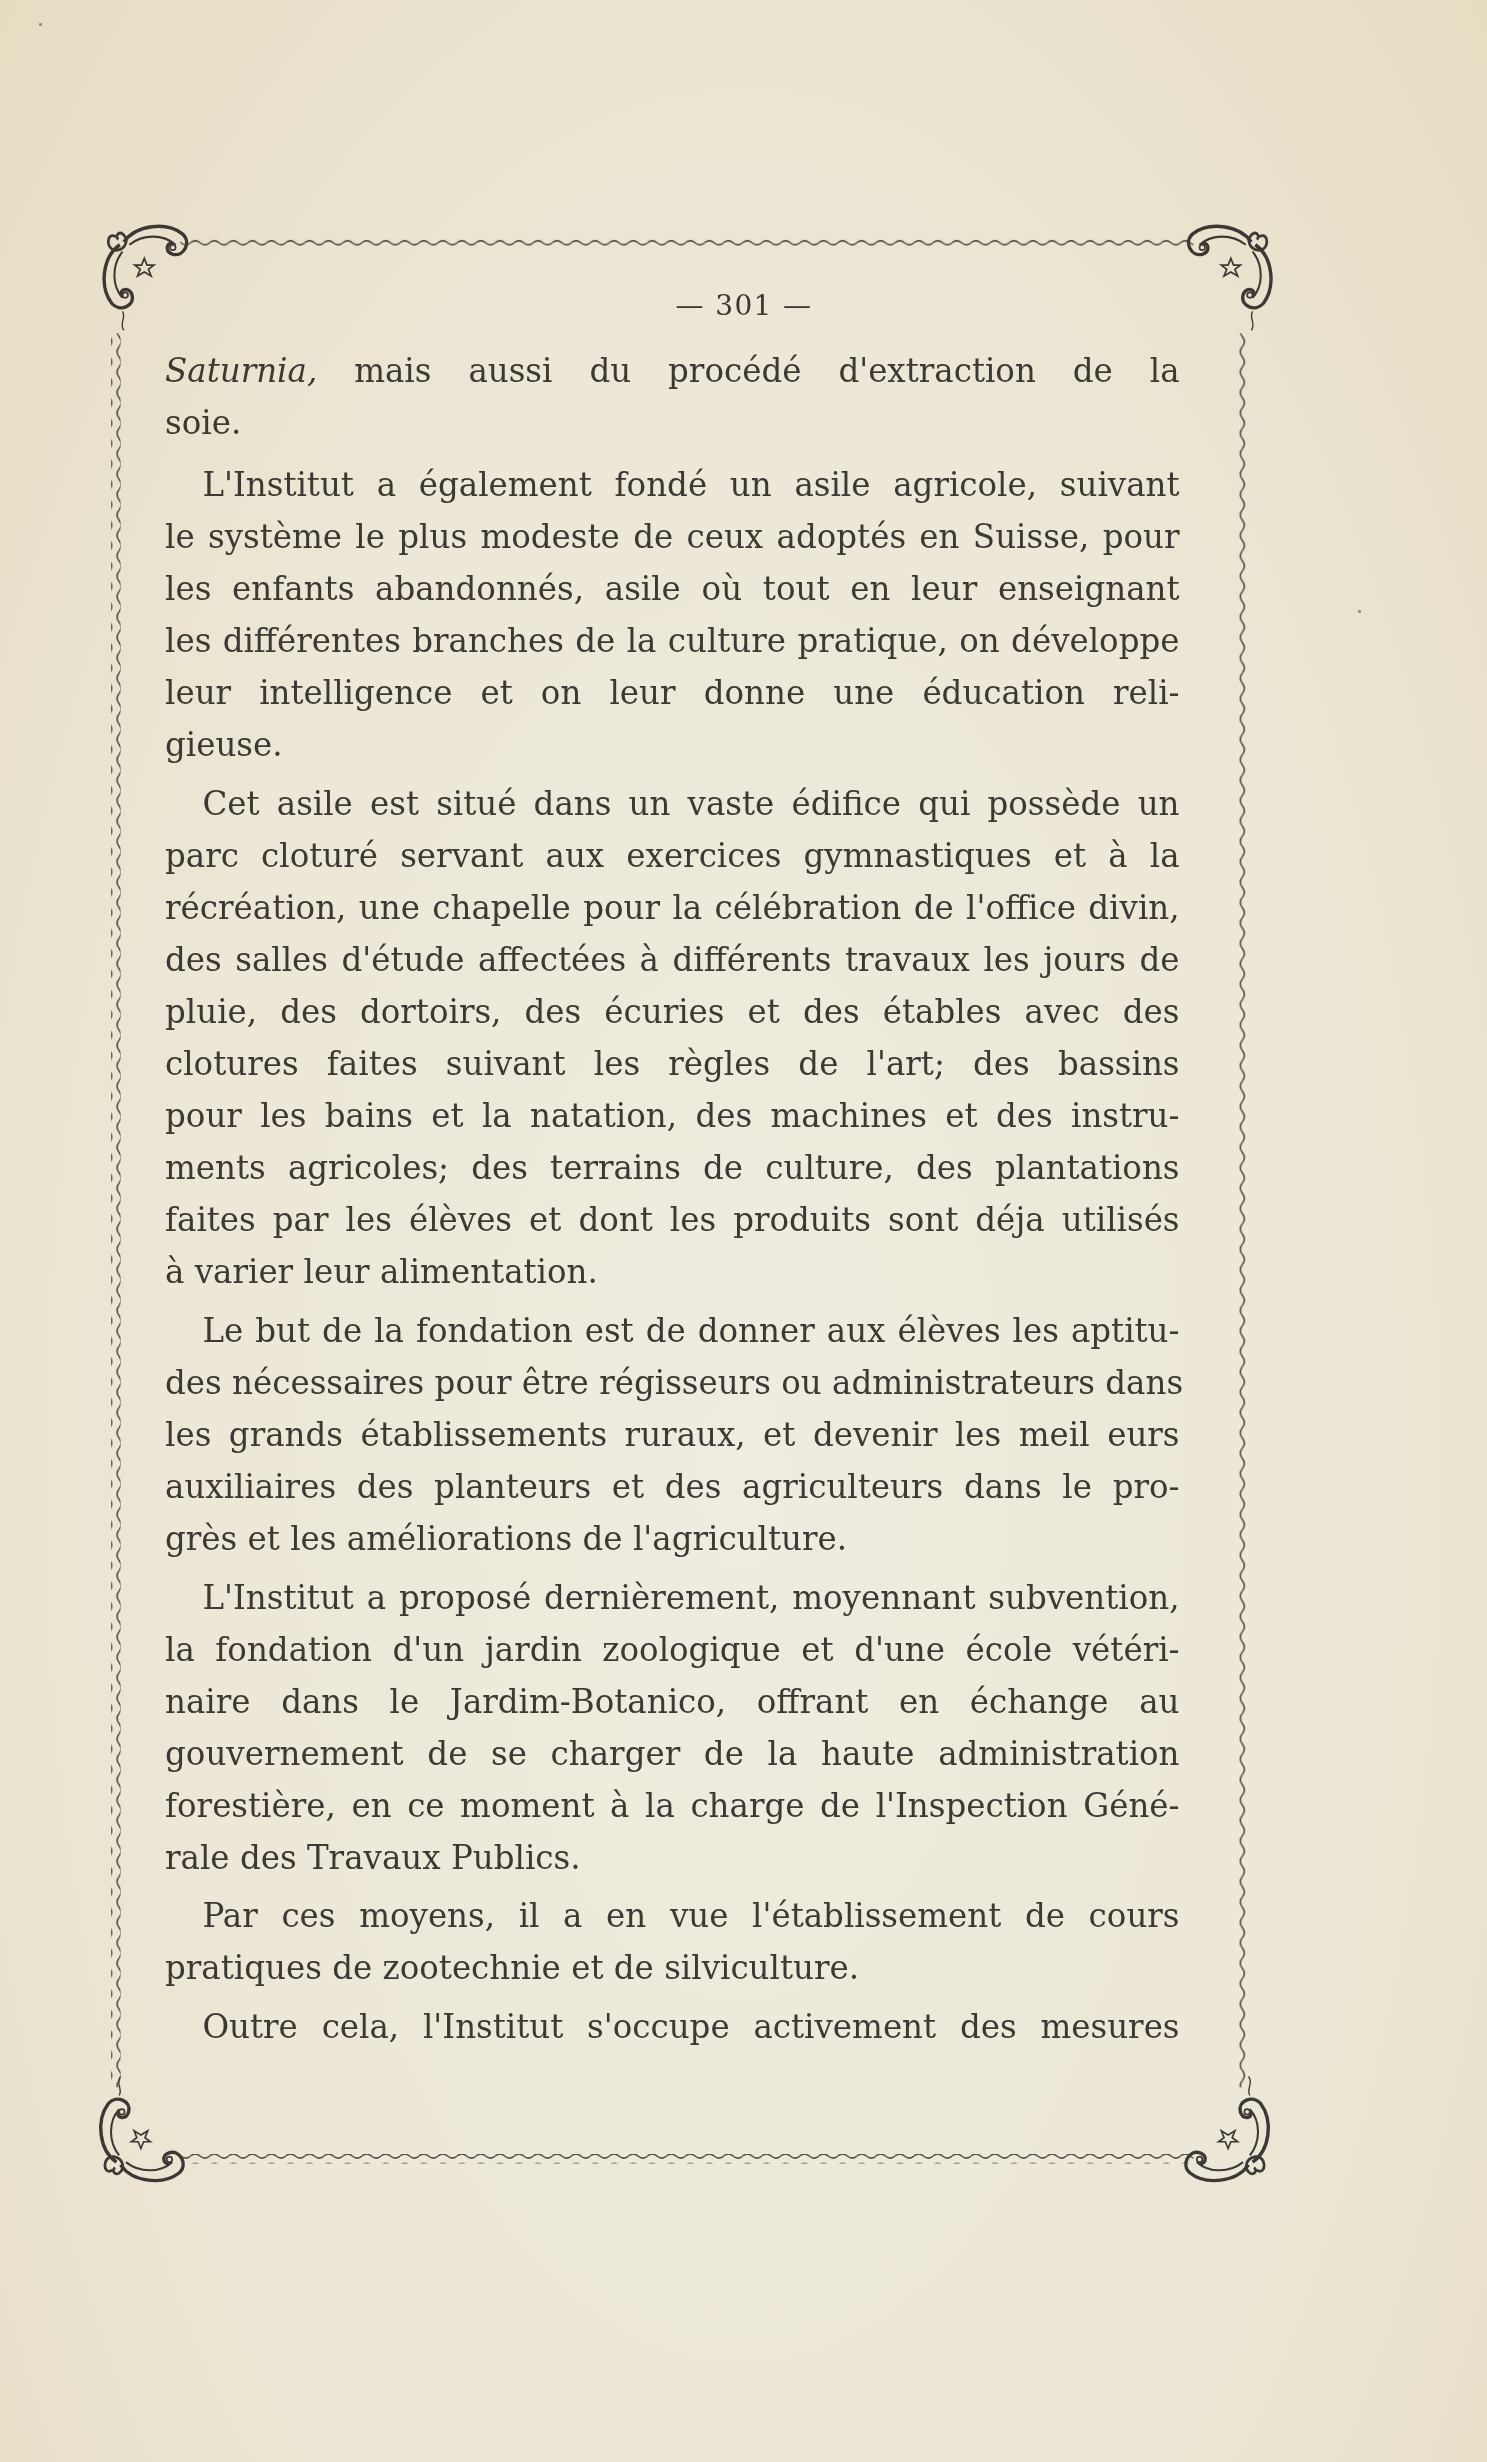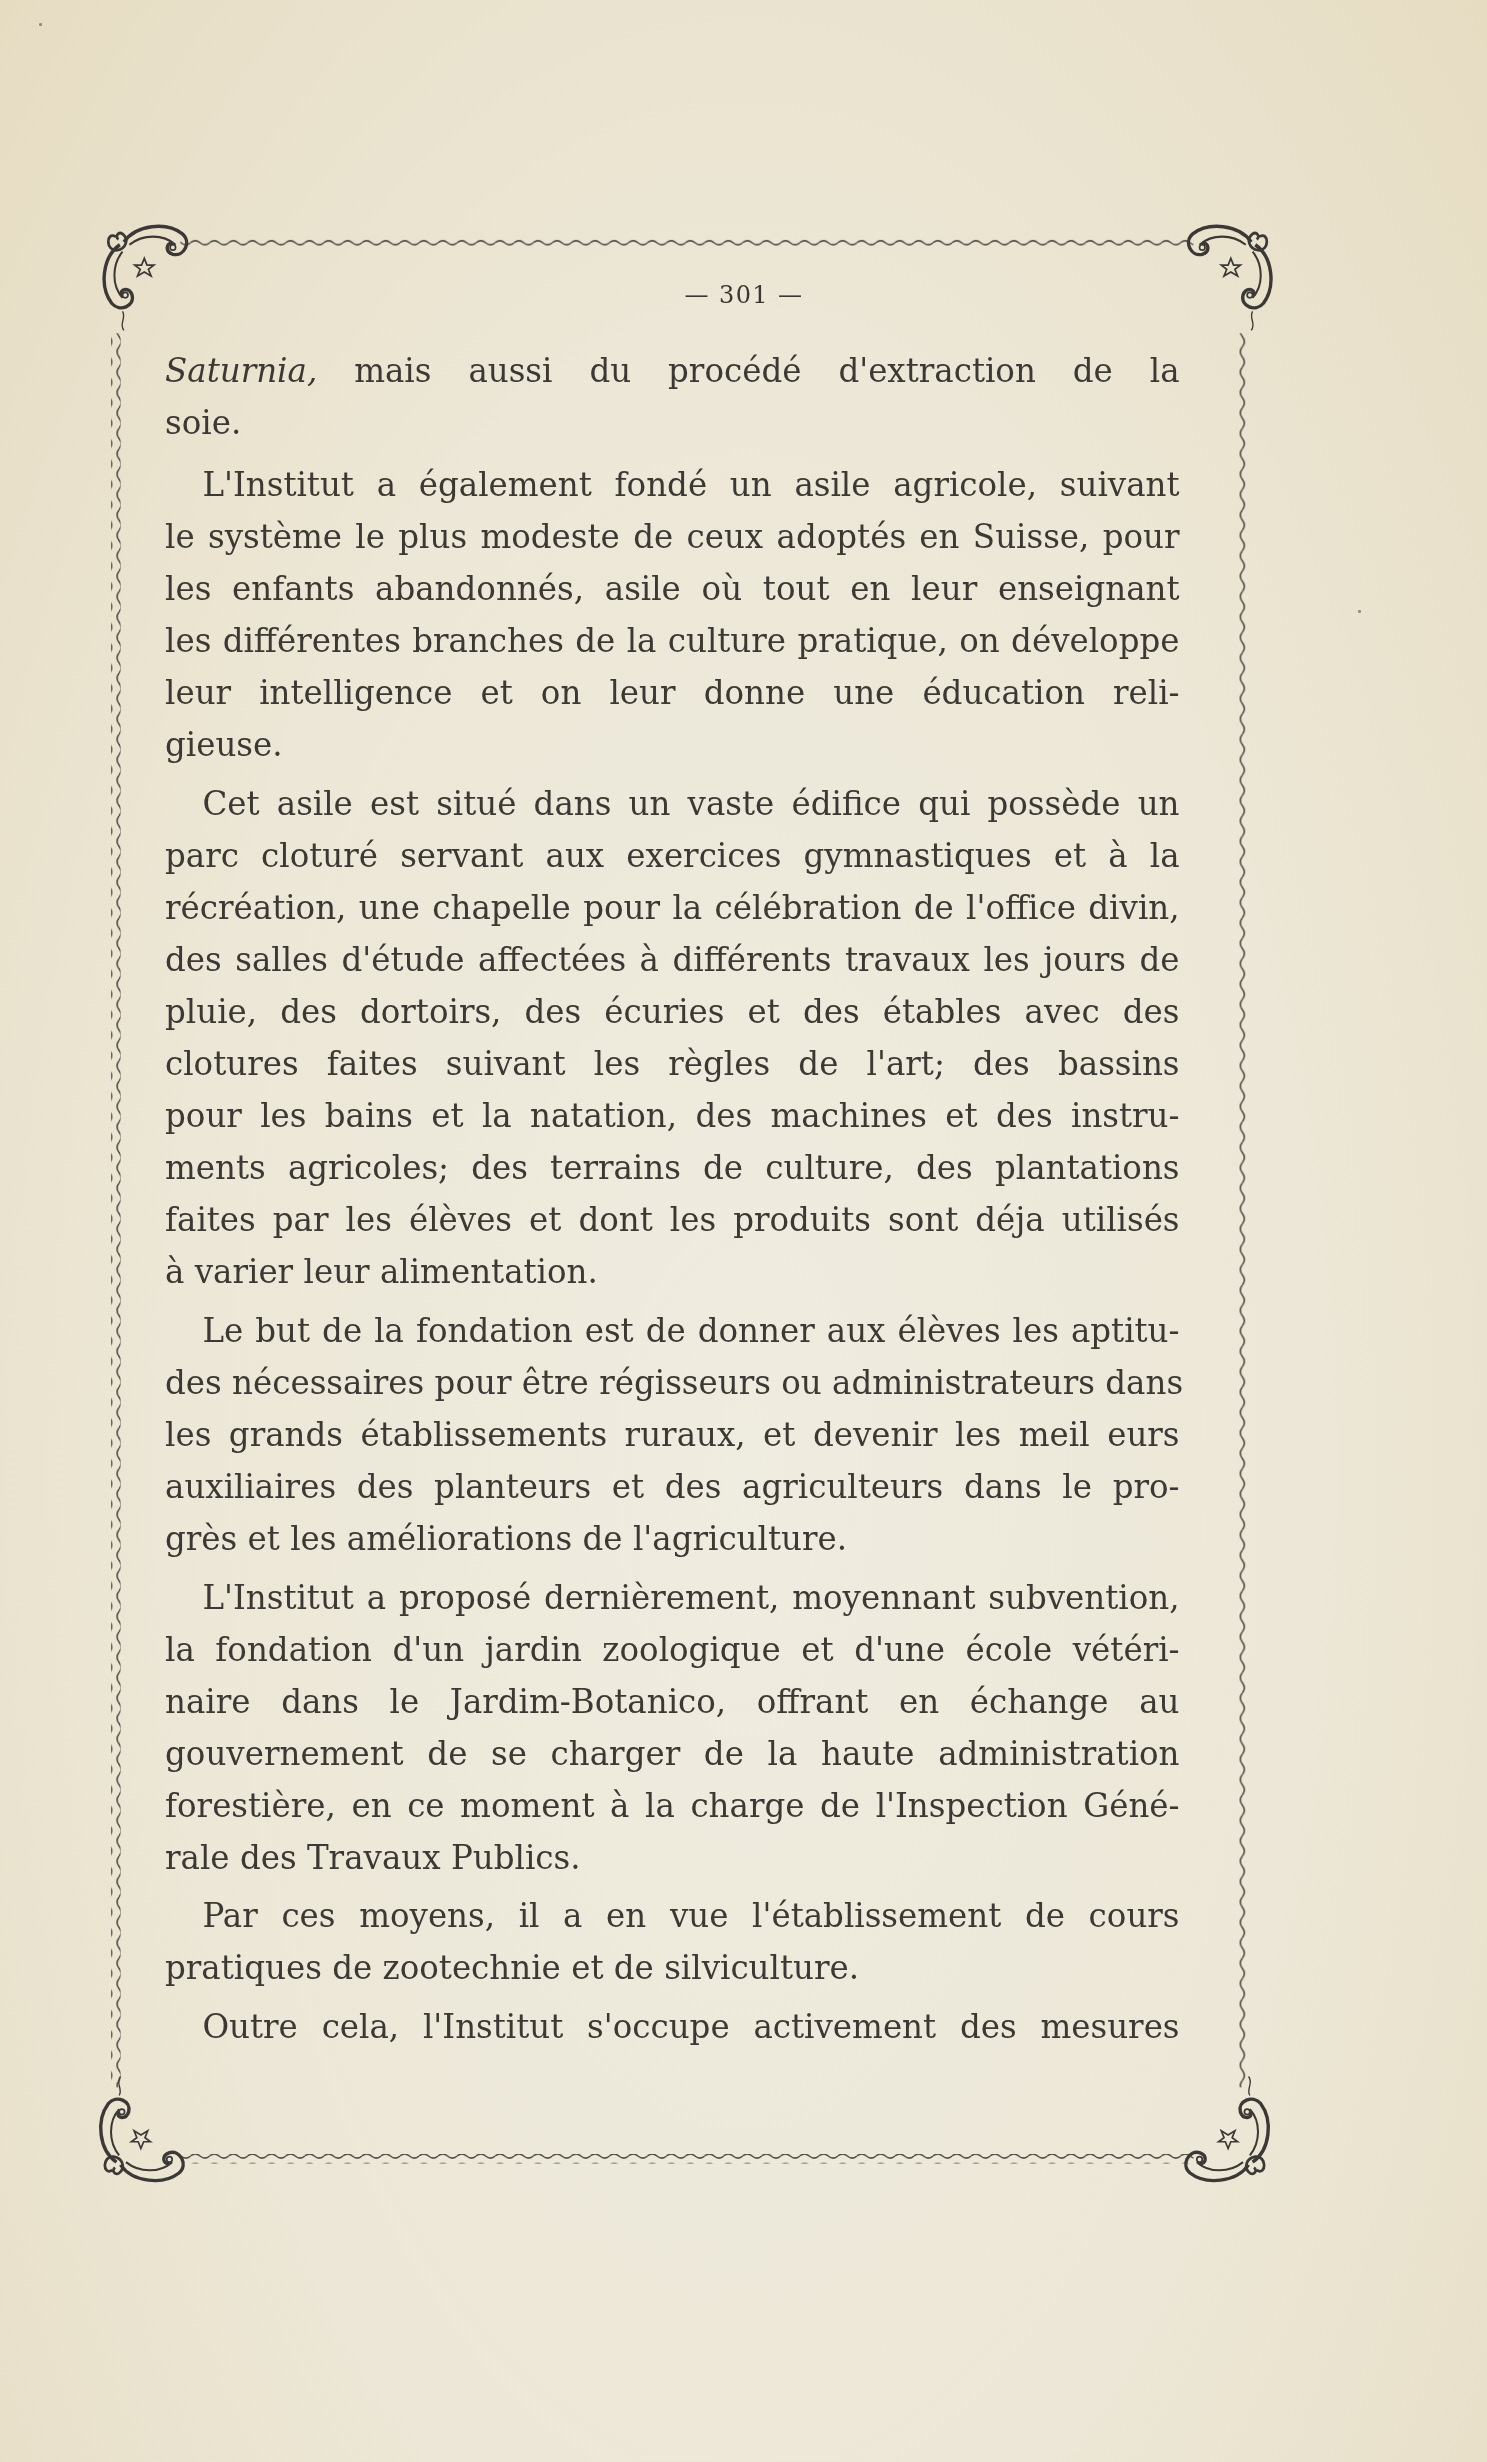--- a/index.html
+++ b/index.html
@@ -23,23 +23,23 @@
   .frame-svg {
     position: absolute;
     left: 0; top: 0;
     width: 1488px; height: 2462px;
     pointer-events: none;
   }
   .page-number {
     position: absolute;
     left: 0;
     width: 1488px;
-    top: 281px;
+    top: 289px;
     text-align: center;
-    font-size: 24px;
+    font-size: 28px;
     letter-spacing: 1.4px;
     color: #3a3733;
   }
   .text-block {
     position: absolute;
     left: 165px;
     top: 345px;
     width: 1030px;
     font-size: 33px;
     line-height: 52px;

